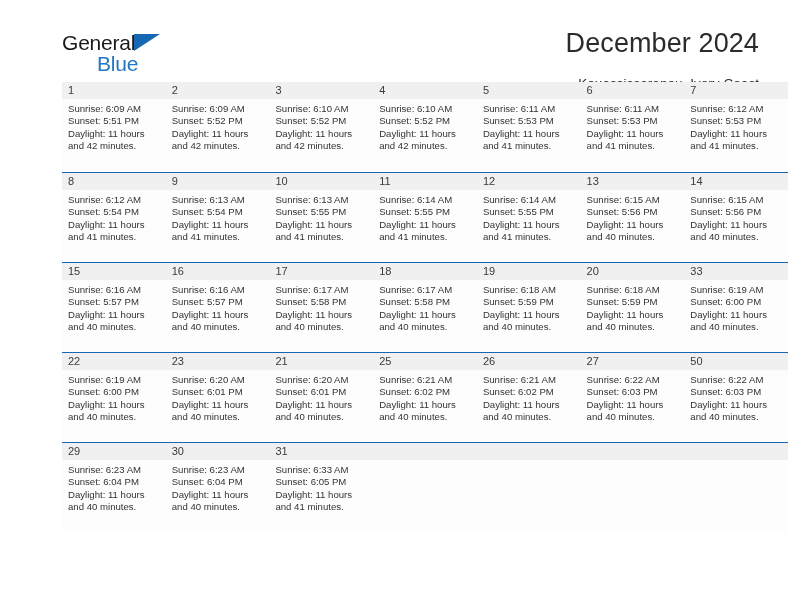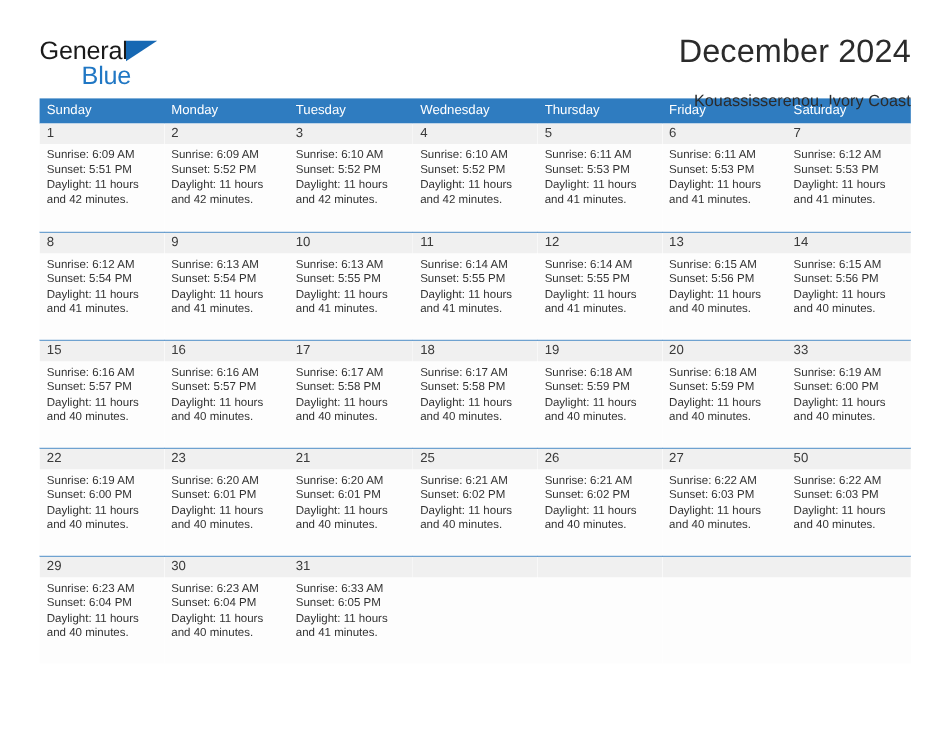--- a/index.html
+++ b/index.html
@@ -7,20 +7,21 @@
     width: 792px;
     height: 612px;
     background: #ffffff;
     font-family: "Liberation Sans", sans-serif;
   }
   .page {
     width: 792px;
     height: 612px;
     position: relative;
     background: #ffffff;
+    padding-left: 29px;
   }
 
   
   .topbar {
     display: flex;
     align-items: flex-start;
     justify-content: space-between;
     padding: 26px 33px 0 33px;
     height: 72px;
   }
@@ -131,29 +132,20 @@
       <span class="logo-blue">Blue</span>
     </div>
     <div class="titlebox">
       <div class="cal-title">December 2024</div>
       <div class="cal-subtitle">Kouassisserenou, Ivory Coast</div>
     </div>
   </div>
 
   <div class="calendar">
 
-    <div class="weekdays">
-      <div class="weekday">Sunday</div>
-      <div class="weekday">Monday</div>
-      <div class="weekday">Tuesday</div>
-      <div class="weekday">Wednesday</div>
-      <div class="weekday">Thursday</div>
-      <div class="weekday">Friday</div>
-      <div class="weekday">Saturday</div>
-    </div>
 
     <div id="weeks-container">
         <div class="week">
           <div class="daycell">
             <div class="daynum-strip">1</div>
             <div class="dayinfo">
               <div>Sunrise: 6:09 AM</div>
               <div>Sunset: 5:51 PM</div>
               <div>Daylight: 11 hours</div>
               <div>and 42 minutes.</div>

